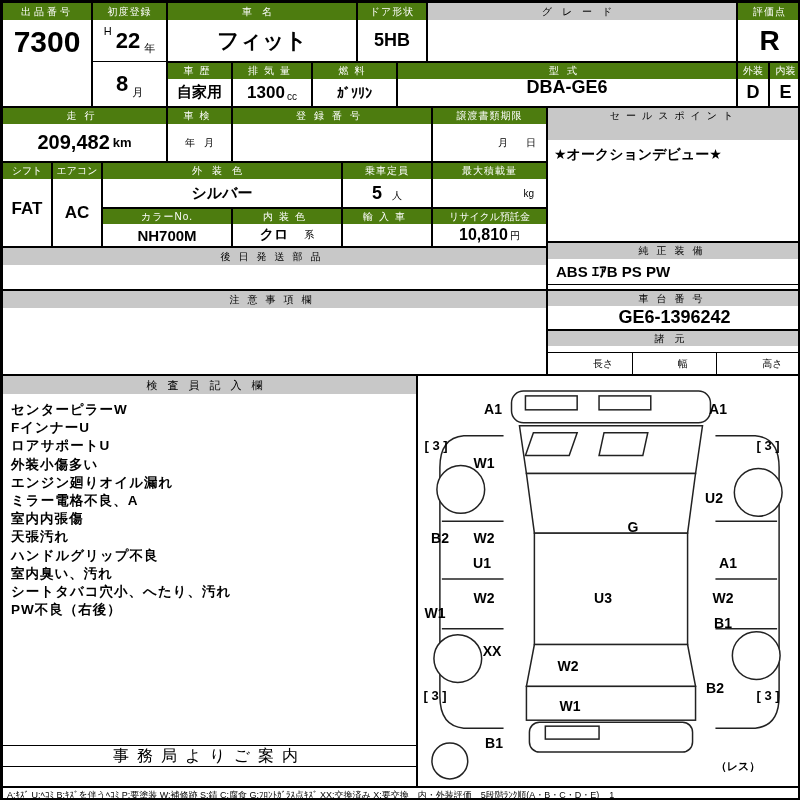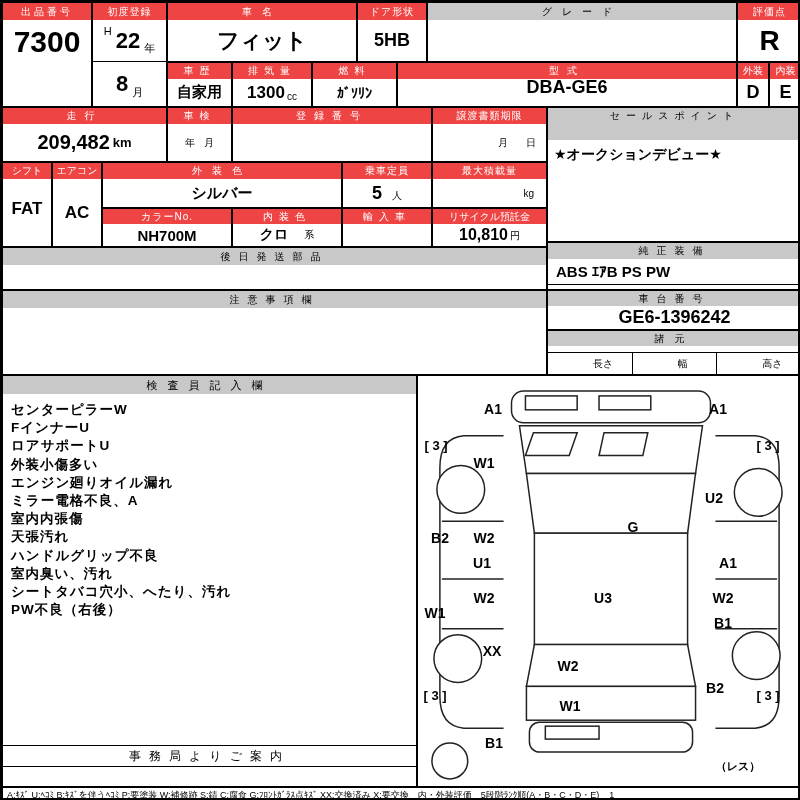--- a/index.html
+++ b/index.html
@@ -1,33 +1,33 @@
 <!DOCTYPE html>
 <html><head>
 <meta charset="utf-8">
 <style>
   * { margin:0; padding:0; box-sizing:border-box; }
   body { font-family:"Liberation Sans","DejaVu Sans",sans-serif; color:#000; background:#fff; }
   .sheet { position:relative; width:800px; height:800px; border:2px solid #000; background:#fff; overflow:hidden; }
   .cell { position:absolute; border:1px solid #000; background:#fff; overflow:hidden; }
-  .hd { background:#ef4444; color:#fff; font-size:10px; text-align:center; letter-spacing:3px;
+  .hd { background:#4d7c0f; color:#fff; font-size:10px; text-align:center; letter-spacing:3px;
         height:17px; line-height:17px; overflow:hidden; white-space:nowrap; }
   .hd.gray { background:#c8c8c8; color:#000; }
   .val { display:flex; align-items:center; justify-content:center; }
   .unit { font-size:10px; font-weight:normal; }
   .fr-row { display:flex; align-items:center; justify-content:center; gap:4px; }
   .fr-era { font-size:11px; align-self:flex-start; margin-top:5px; }
   .fr-num { font-size:22px; font-weight:bold; }
   .fr-unit { font-size:11px; align-self:flex-end; margin-bottom:5px; }
   .notes-list { padding:7px 0 0 8px; }
   .note-line { font-size:13.5px; font-weight:bold; line-height:18.2px; letter-spacing:1px; }
   .office-strip { position:absolute; left:0; right:0; top:369px; height:22px;
         border-top:1px solid #000; border-bottom:1px solid #000;
         display:flex; align-items:center; justify-content:center;
-        font-size:12px; letter-spacing:8px; background:#fff; }
+        font-size:16px; letter-spacing:8px; background:#fff; }
   .overlay { position:absolute; inset:0; }
   .marker { position:absolute; transform:translate(-50%,-50%); font-weight:bold; font-size:14px; white-space:nowrap; }
   .legend-bar { display:flex; align-items:center; gap:10px; font-size:9px; line-height:12px; padding-left:4px; white-space:nowrap; }
   .specs-row { display:flex; height:21px; }
   .spec-cell { flex:1; border-right:1px solid #000; font-size:10px; padding-left:5px; line-height:21px;margin-left:40px; }
   .spec-cell:last-child { border-right:none; }
   svg { position:absolute; inset:0; }
 </style>
 </head>
 <body>

